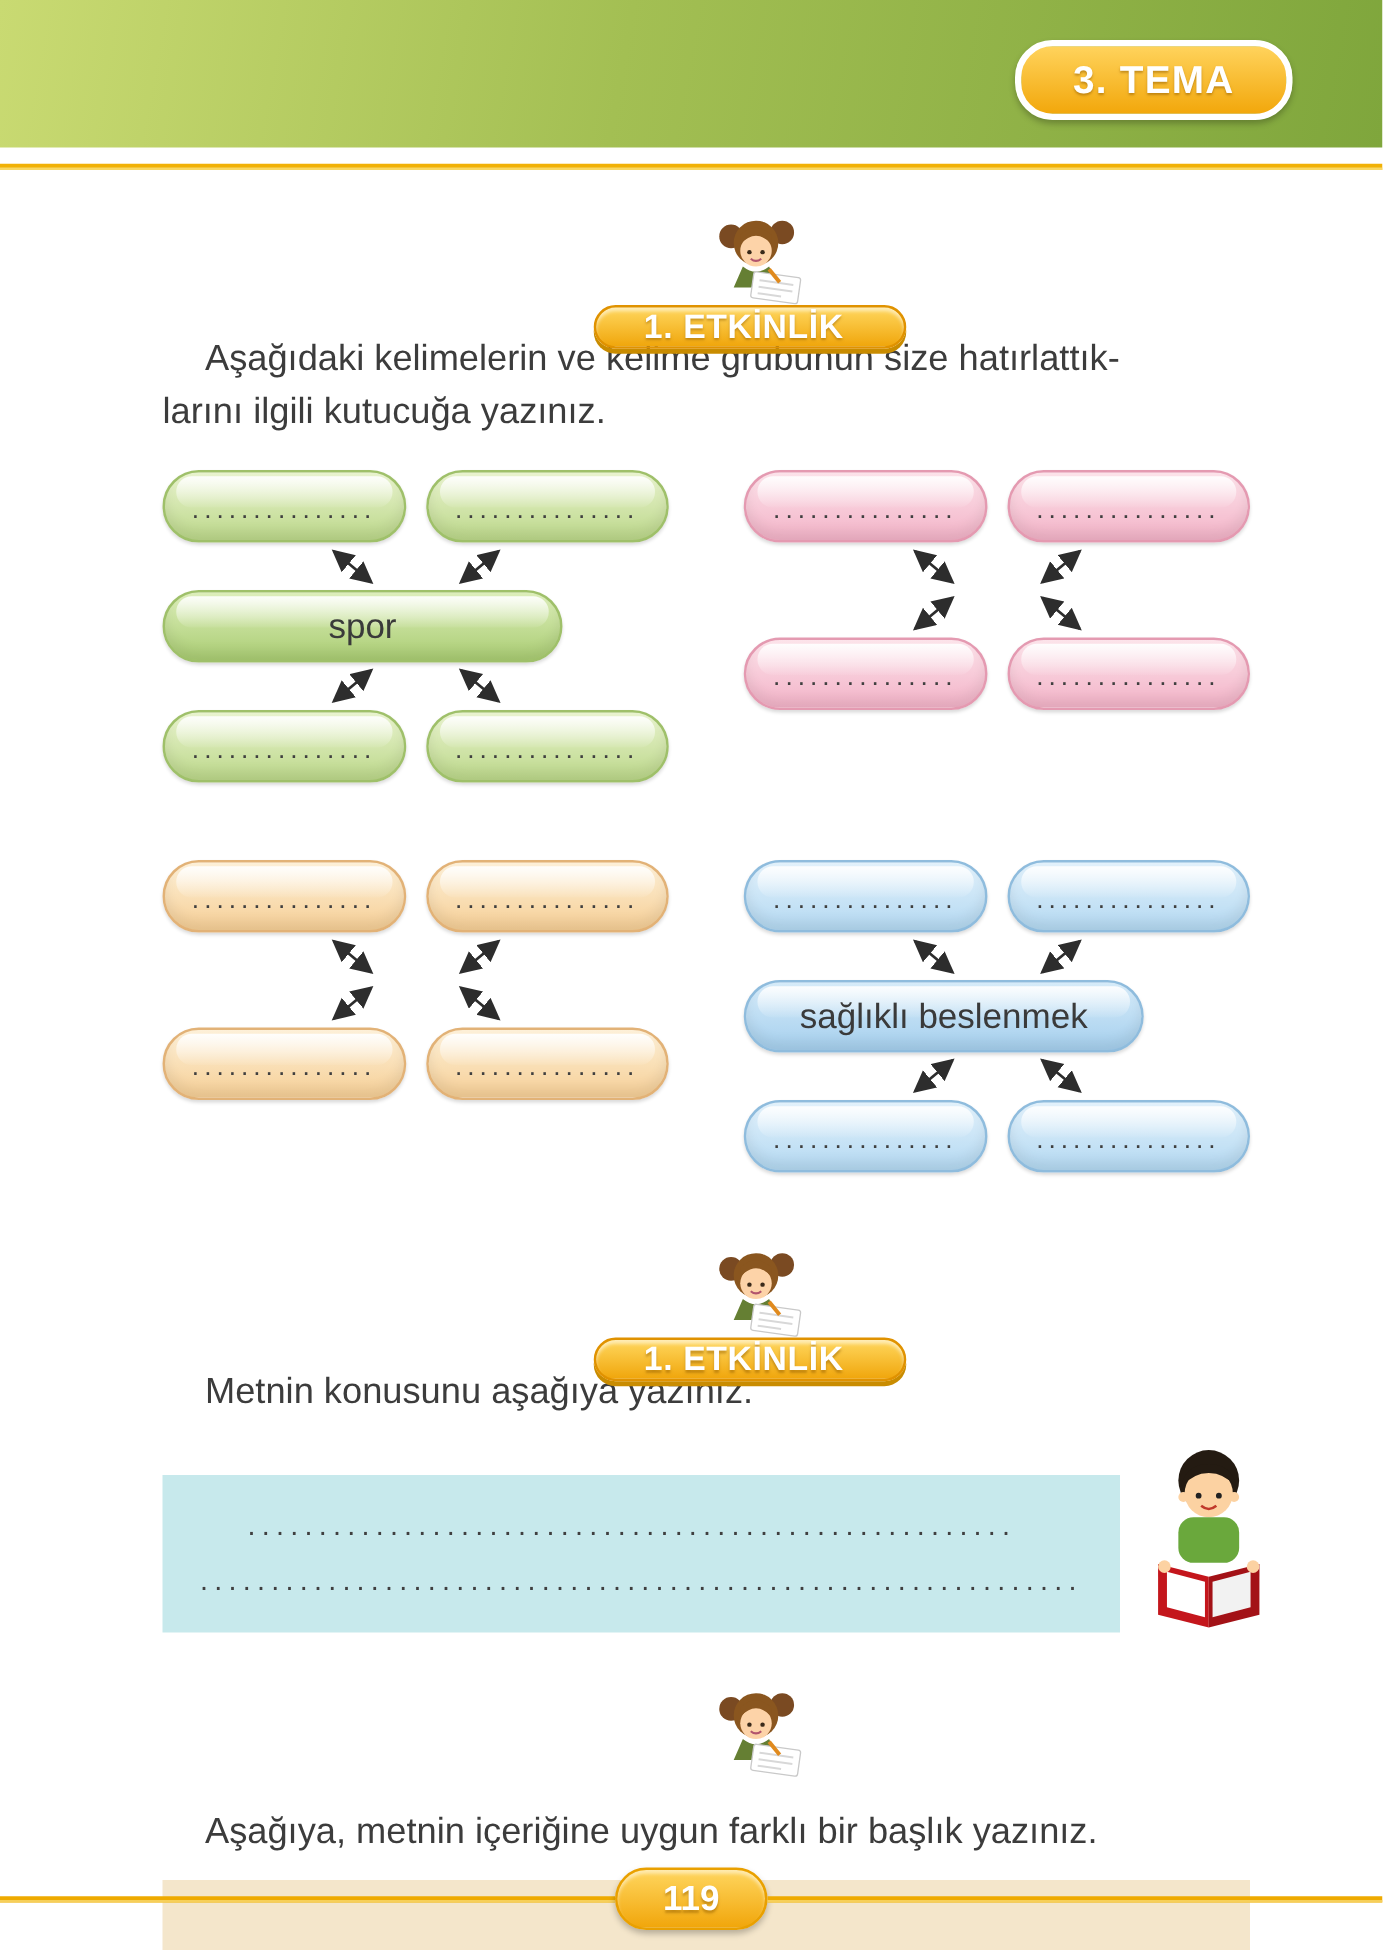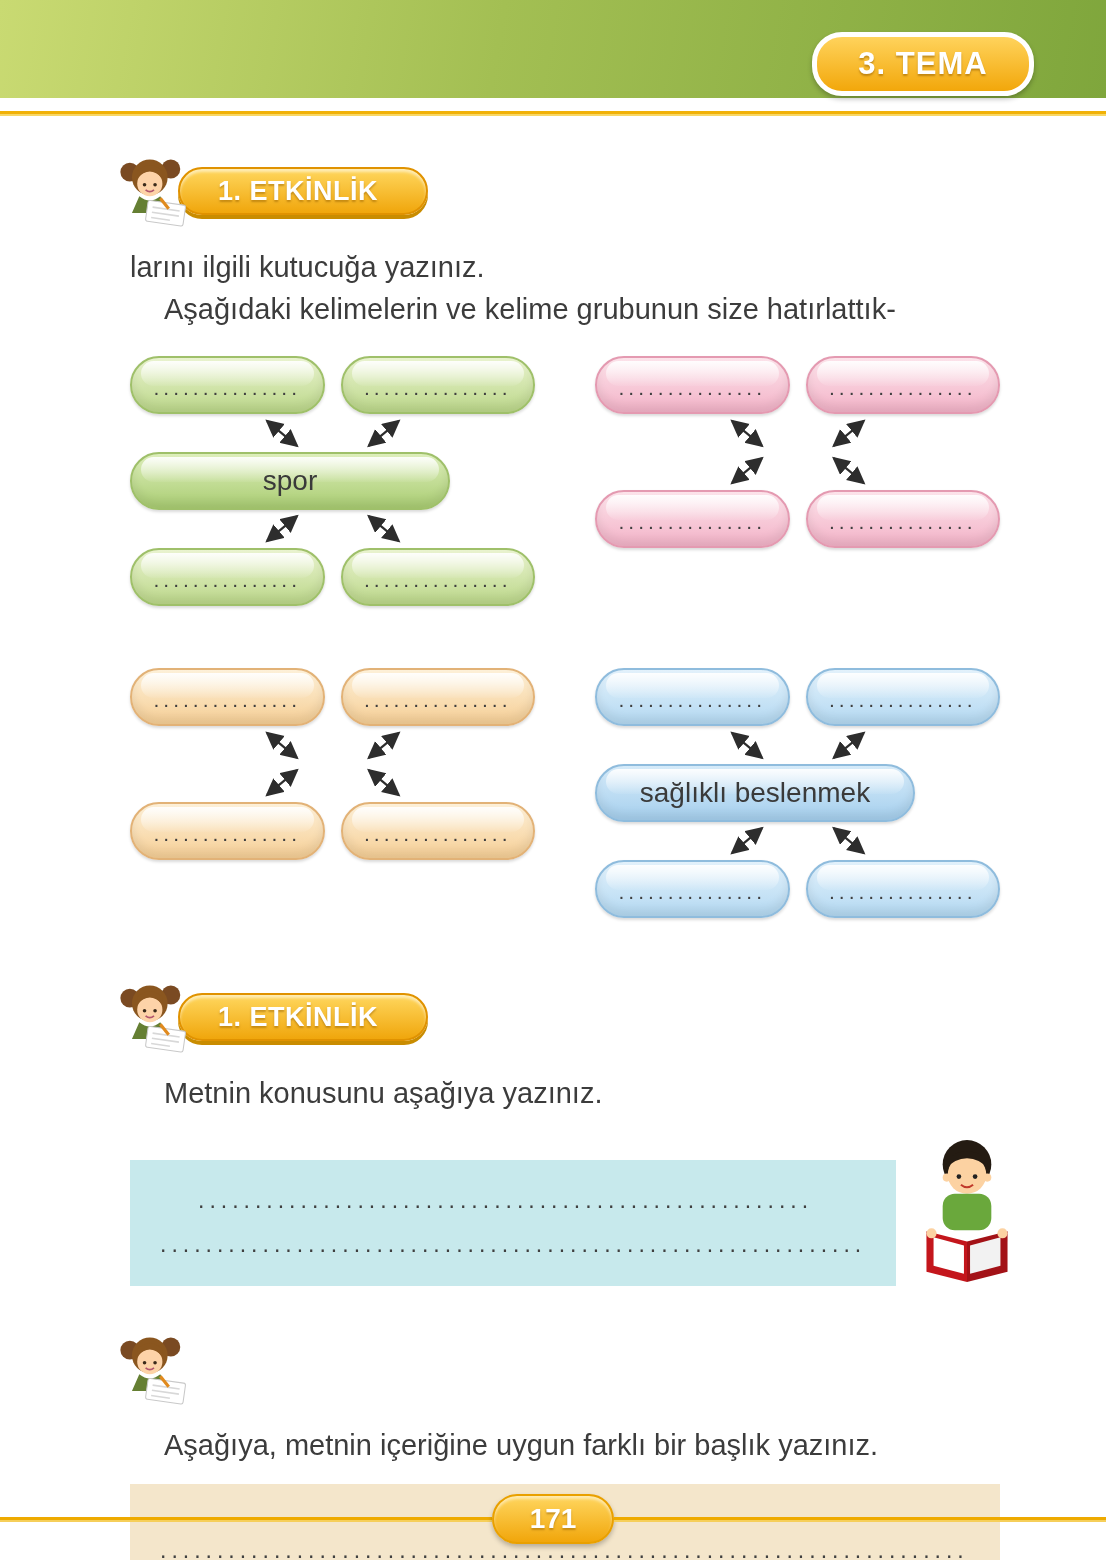--- a/index.html
+++ b/index.html
@@ -1,28 +1,28 @@
 <!DOCTYPE html>
 <html><head>
 <meta charset="utf-8">
 <style>
   * { margin:0; padding:0; box-sizing:border-box; }
   body { background:#ffffff; font-family:"Liberation Sans", sans-serif; }
   .page { position:relative; width:1106px; height:1560px; background:#ffffff; overflow:hidden; margin:0 auto; }
 
   
-  .band { position:relative; height:98px; background:linear-gradient(100deg,#c9da72 0%,#a3bf53 45%,#7fa63c 100%); }
+  .band { position:relative; height:118px; background:linear-gradient(100deg,#c9da72 0%,#a3bf53 45%,#7fa63c 100%); }
   .tema-badge { position:absolute; right:72px; top:32px; width:222px; height:64px;
     background:linear-gradient(#ffd35c,#f2a70b); border:5px solid #ffffff; border-radius:30px;
     display:flex; align-items:center; justify-content:center; box-shadow:0 3px 5px rgba(0,0,0,.25); }
   .tema-badge span { color:#ffffff; font-weight:bold; font-size:31px; letter-spacing:1px; text-shadow:0 2px 2px rgba(150,95,0,.55); }
   .gold-rule { margin-top:13px; height:5px; background:#f1b106; border-bottom:2px solid #f8d764; }
 
   
-  .activity-head { display:flex; align-items:center; margin:36px 0 0 112px; height:78px; position:relative; }
+  .activity-head { display:flex; align-items:center; margin:36px 0 0 112px; height:78px; position:relative;flex-direction:column; }
   .girl-icon { width:84px; height:72px; z-index:2; flex:0 0 auto; }
   .badge-pill { margin-left:-18px; min-width:250px; height:48px; padding:0 40px 0 38px;
     background:linear-gradient(#ffd75e,#f0a60c); border:2px solid #e09200; border-radius:26px;
     display:flex; align-items:center; box-shadow:0 4px 0 #c98c00, inset 0 3px 3px rgba(255,255,255,.55); }
   .badge-pill span { color:#ffffff; font-weight:bold; font-size:27px; letter-spacing:.5px; text-shadow:0 2px 2px rgba(150,95,0,.5); }
 
   .instruction { margin:16px 100px 0 130px; font-size:29px; color:#3c3c3c; line-height:1.45; }
   .instruction .line { display:block; }
   .instruction .indent { text-indent:34px; }
 
@@ -102,22 +102,22 @@
         <line x1="38" y1="60" x2="56" y2="60" stroke="#d8d8d8" stroke-width="1.5"></line>
       </g>
       <line x1="46" y1="40" x2="54" y2="50" stroke="#e08a1e" stroke-width="3"></line>
     </svg>
     <div class="badge-pill">
       <span>1. ETKİNLİK</span>
     </div>
   </div>
 
   <p class="instruction">
+    <span class="line indent">Aşağıdaki kelimelerin ve kelime grubunun size hatırlattık-</span>
     <span class="line">larını ilgili kutucuğa yazınız.</span>
-    <span class="line indent">Aşağıdaki kelimelerin ve kelime grubunun size hatırlattık-</span>
   </p>
 
   <div class="maps">
 
     <div class="map green">
       <div class="map-row">
         <div class="pill small">
             <span class="dots">...............</span>
           </div>
         <div class="pill small">
@@ -312,18 +312,18 @@
     <span class="line indent">Aşağıya, metnin içeriğine uygun farklı bir başlık yazınız.</span>
   </p>
 
   <div class="answer-box beige">
     <span class="aline-text">...........................................................................</span>
   </div>
 
   <div class="footer">
     <div class="rule"></div>
     <div class="page-pill">
-      <span>171</span>
+      <span>119</span>
     </div>
     <div class="rule"></div>
   </div>
 
 </div>
 
 </body></html>

